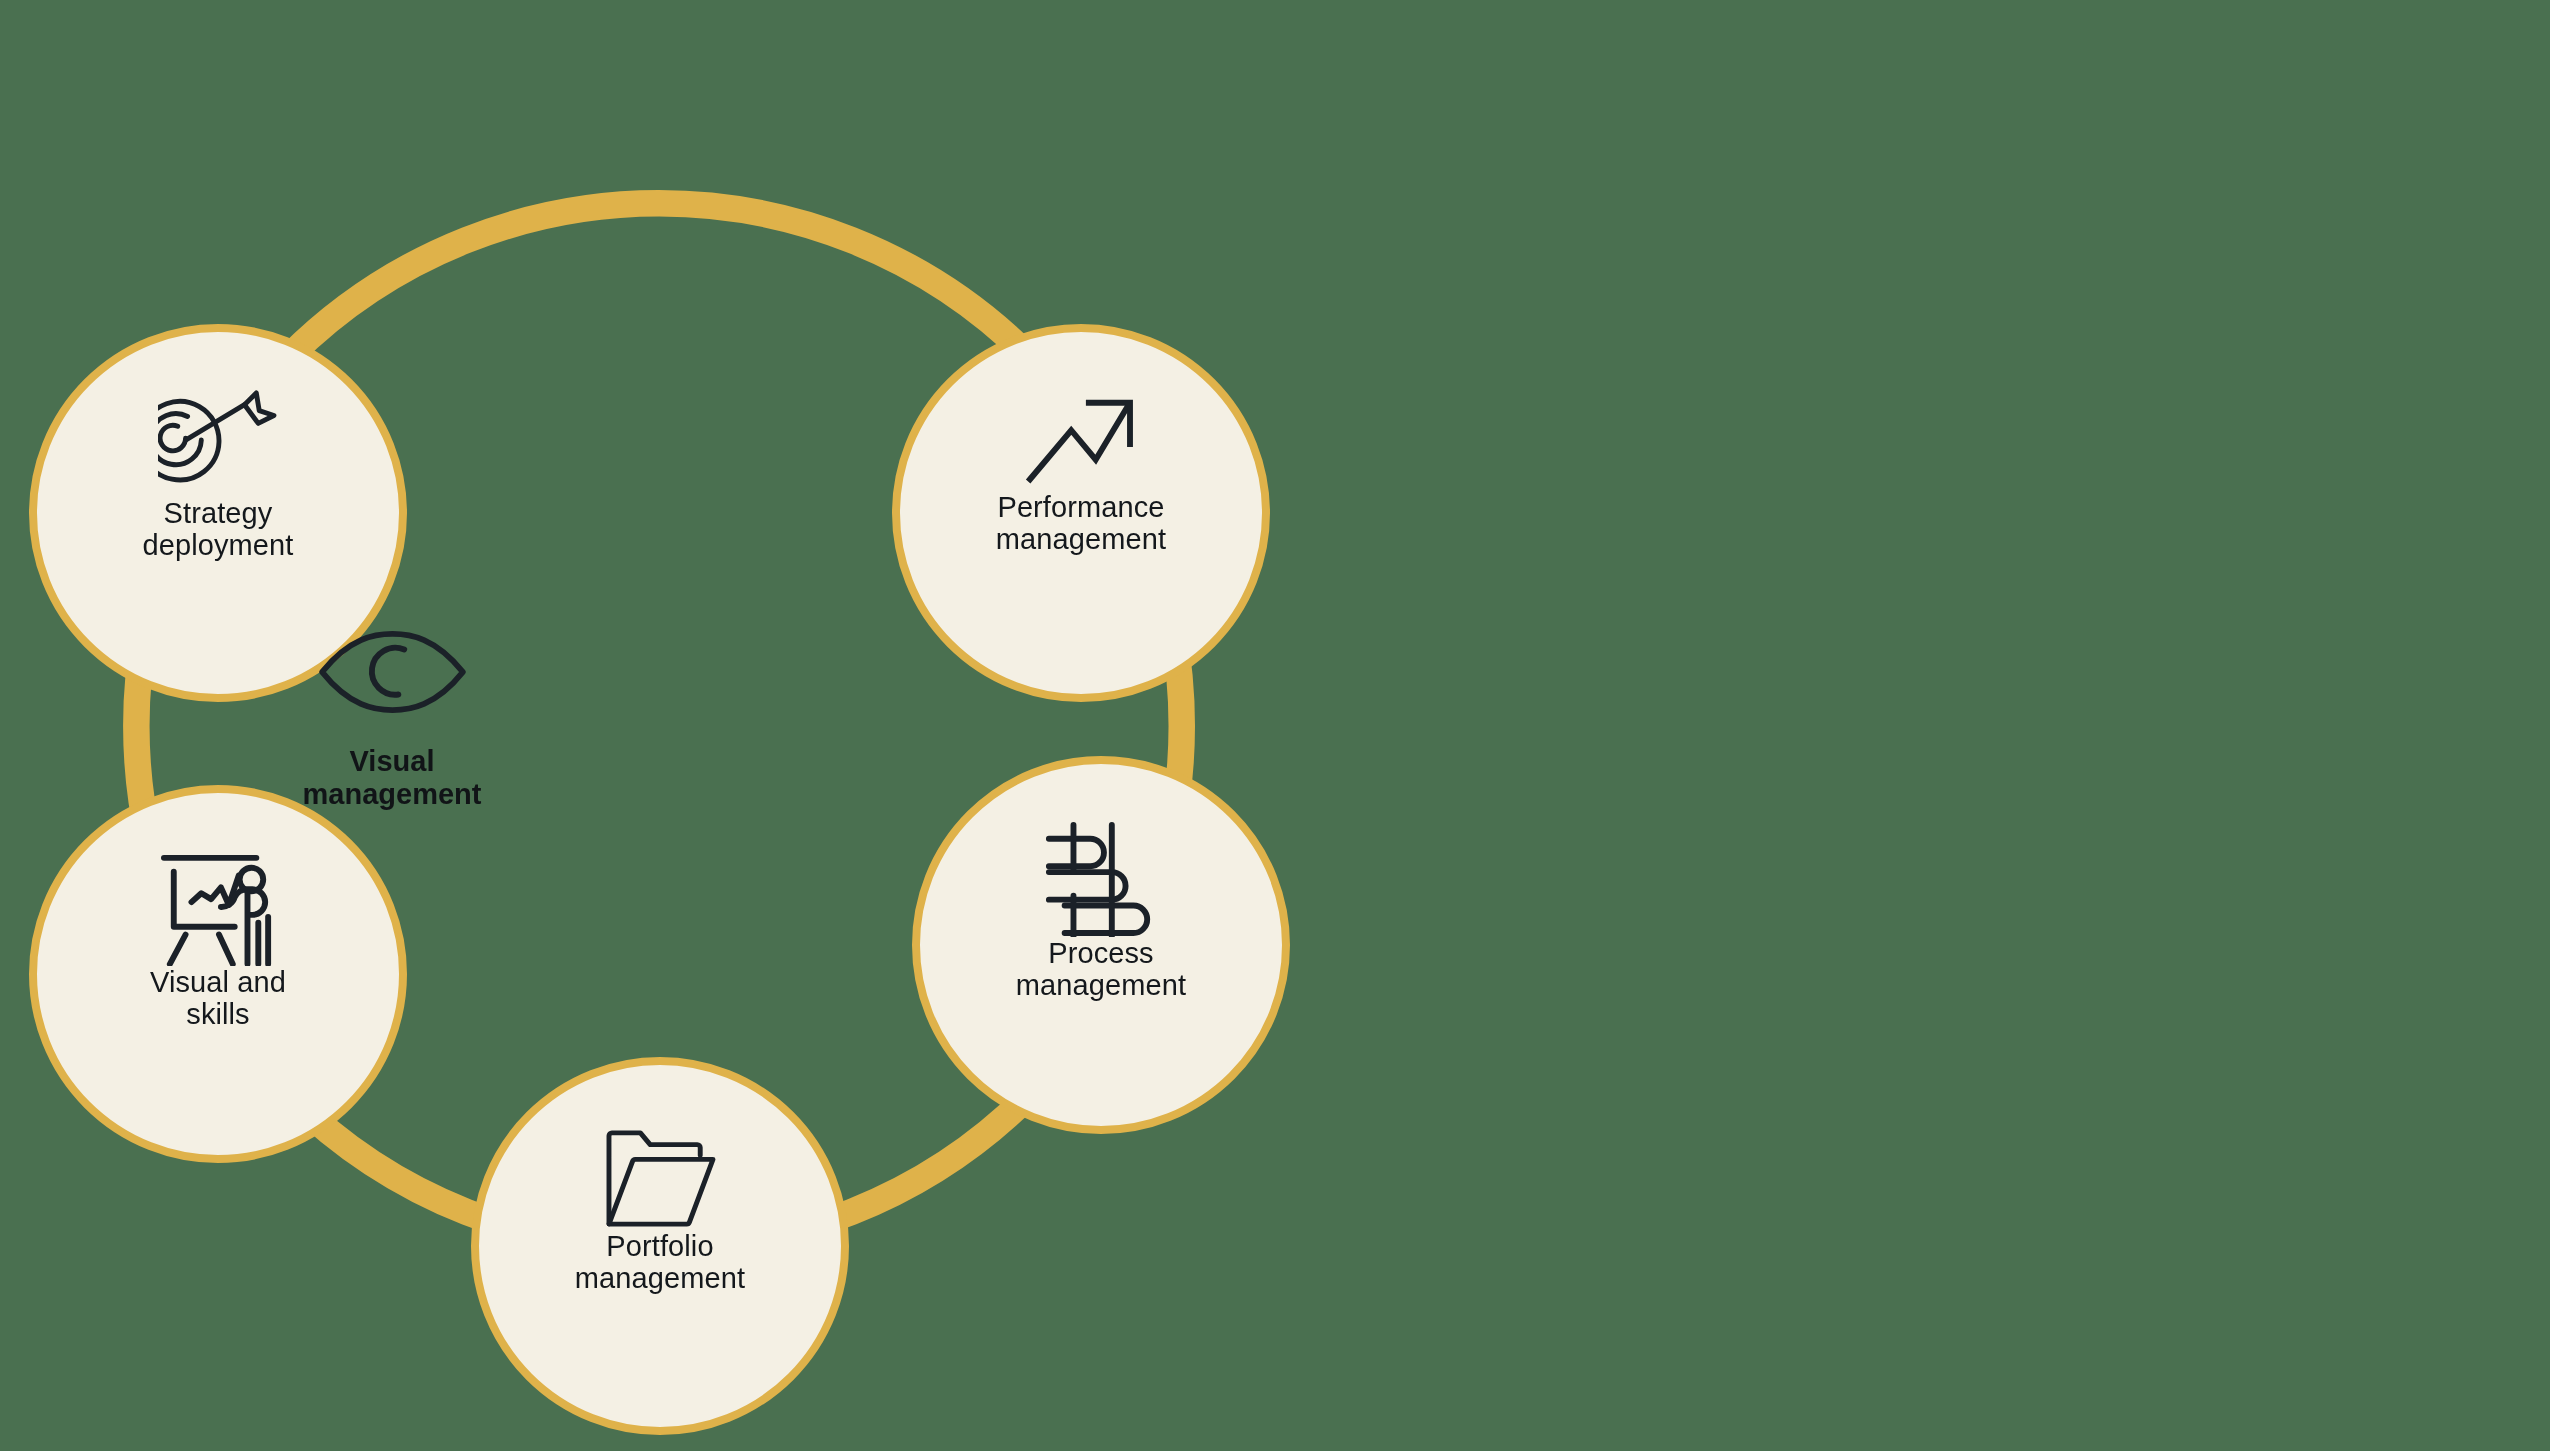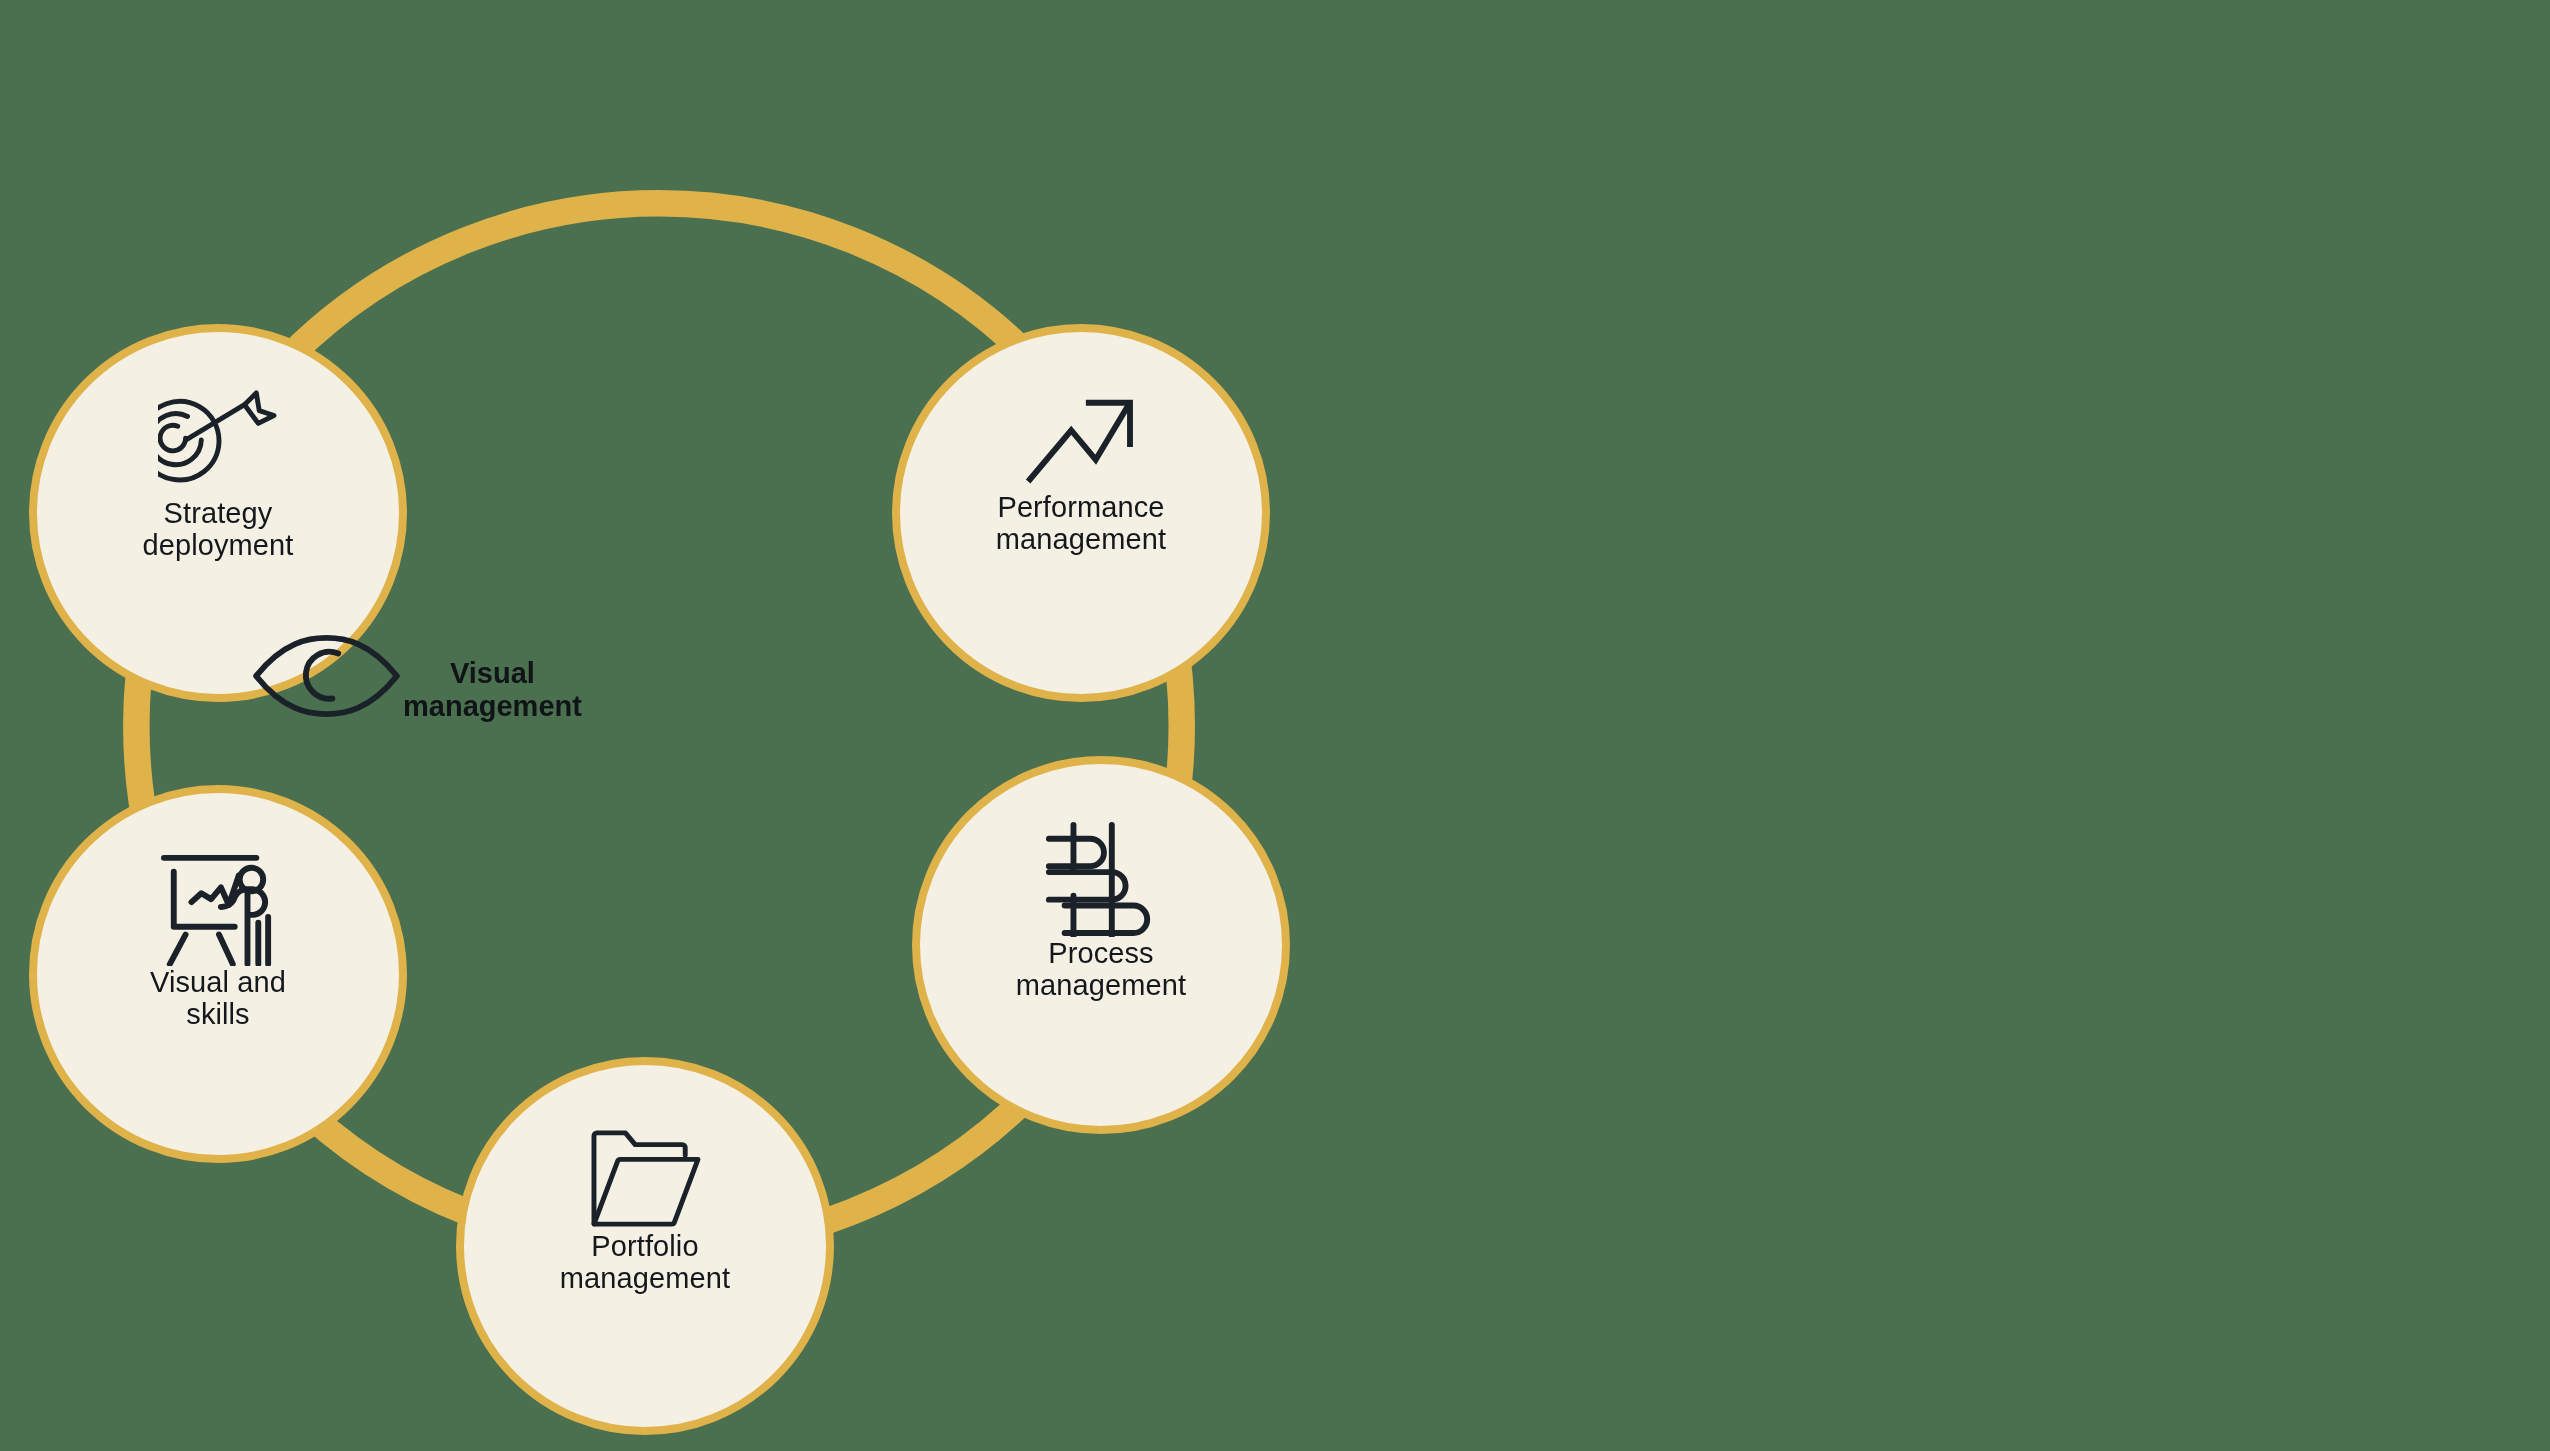--- a/index.html
+++ b/index.html
@@ -50,20 +50,21 @@
     letter-spacing: 0.1px;
     white-space: pre-line;
     font-weight: 400;
   }
   #center-node {
     position: absolute;
     left: 250px;
     top: 628px;
     width: 284px;
     display: flex;
+    flex-direction: column;
     align-items: center;
     z-index: 4;
   }
   #center-node .label {
     font-size: 29px;
     line-height: 1.14;
     font-weight: 700;
     color: #111417;
     text-align: center;
     white-space: pre-line;
@@ -101,21 +102,21 @@
           <path d="M22 86 H92 a14 14 0 0 1 0 28 H22"></path>
           <line x1="31" y1="4" x2="31" y2="52"></line>
           <line x1="31" y1="76" x2="31" y2="118"></line>
           <line x1="70" y1="4" x2="70" y2="118"></line>
         </svg>
       </div>
       <div class="label">Process
 management</div>
     </div>
 
-    <div class="node" style="left:456px;top:1057px;width:378px;height:378px;padding-top:61px;">
+    <div class="node" style="left:471px;top:1057px;width:378px;height:378px;padding-top:61px;">
       <div class="icon-wrap">
         <svg class="ico" width="118" height="104" viewBox="0 0 120 106" fill="none" stroke="#1b2128" stroke-width="5" stroke-linecap="round" stroke-linejoin="round">
           <path d="M8 100 V10 a3 3 0 0 1 3 -3 H40 l10 12 H98 a3 3 0 0 1 3 3 V30"></path>
           <path d="M8 100 L32 36 a3 3 0 0 1 3 -2 H114 L90 98 a3 3 0 0 1 -3 2 Z"></path>
         </svg>
       </div>
       <div class="label">Portfolio
 management</div>
     </div>
 

